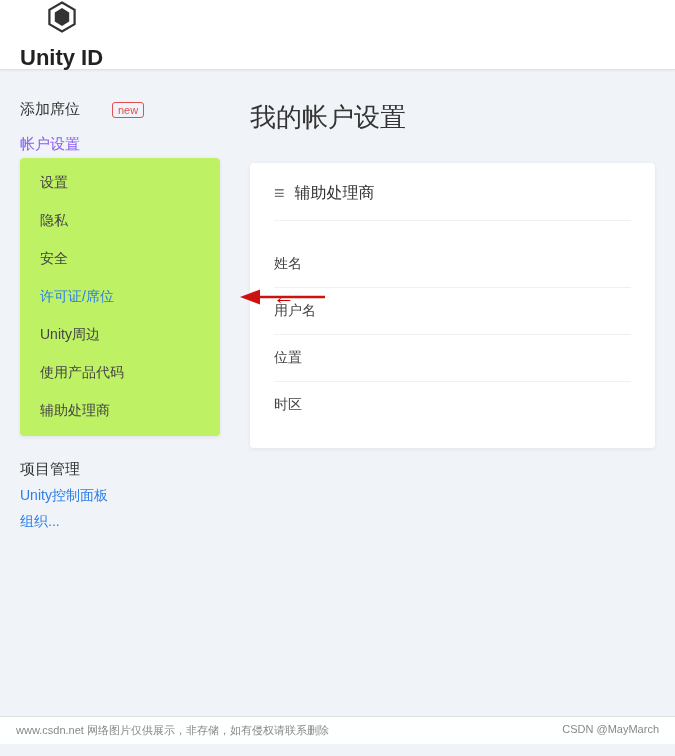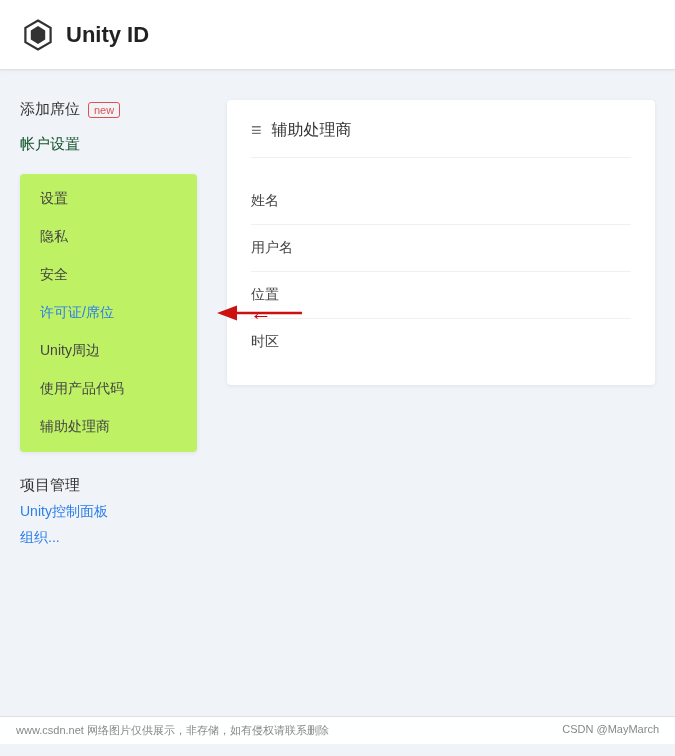--- a/index.html
+++ b/index.html
@@ -17,66 +17,68 @@
       display: flex;
       align-items: center;
       padding: 0 20px;
       border-bottom: 1px solid #e0e0e0;
       box-shadow: 0 1px 3px rgba(0,0,0,0.05);
     }
     .logo-area {
       display: flex;
       align-items: center;
       gap: 10px;
+      flex-direction: column;
     }
     .logo-icon {
       width: 36px;
       height: 36px;
     }
     .logo-text {
       font-size: 22px;
       font-weight: 600;
       color: #222;
     }
 
     
     .main-content {
       display: flex;
       padding: 30px 20px;
       gap: 30px;
     }
 
     
     .sidebar {
-      width: 177px;
+      width: 200px;
       flex-shrink: 0;
     }
 
     .sidebar-add-seat {
       display: flex;
       align-items: center;
       gap: 8px;
       margin-bottom: 16px;
       font-size: 15px;
       color: #333;
       cursor: pointer;
     }
     .new-badge {
       border: 1.5px solid #e05050;
       color: #e05050;
       font-size: 11px;
       padding: 1px 5px;
       border-radius: 3px;
       font-weight: 500;
+      margin-left: 24px;
     }
 
     .sidebar-section-title {
       font-size: 15px;
-      color: #14532d;
-      margin-bottom: 20px;
+      color: #8b5cf6;
+      margin-bottom: 4px;
       font-weight: 400;
     }
 
     .sidebar-menu {
       background: #bef264;
       border-radius: 4px;
       padding: 6px 0;
       margin-bottom: 24px;
       box-shadow: 0 1px 4px rgba(0,0,0,0.07);
     }
@@ -236,20 +238,21 @@
     </div>
 
     <div class="sidebar-project-title">项目管理</div>
     <a class="sidebar-link">Unity控制面板</a>
     <a class="sidebar-link">组织...</a>
 
   </div>
 
   <div class="right-content">
 
+    <h1 class="page-title">我的帐户设置</h1>
 
     <div class="info-card">
       <div class="info-card-header">
         <span class="info-card-header-icon">≡</span>
         <span class="info-card-header-title">辅助处理商</span>
       </div>
 
       <div class="info-row">姓名</div>
       <div class="info-row">用户名</div>
       <div class="info-row">位置</div>

